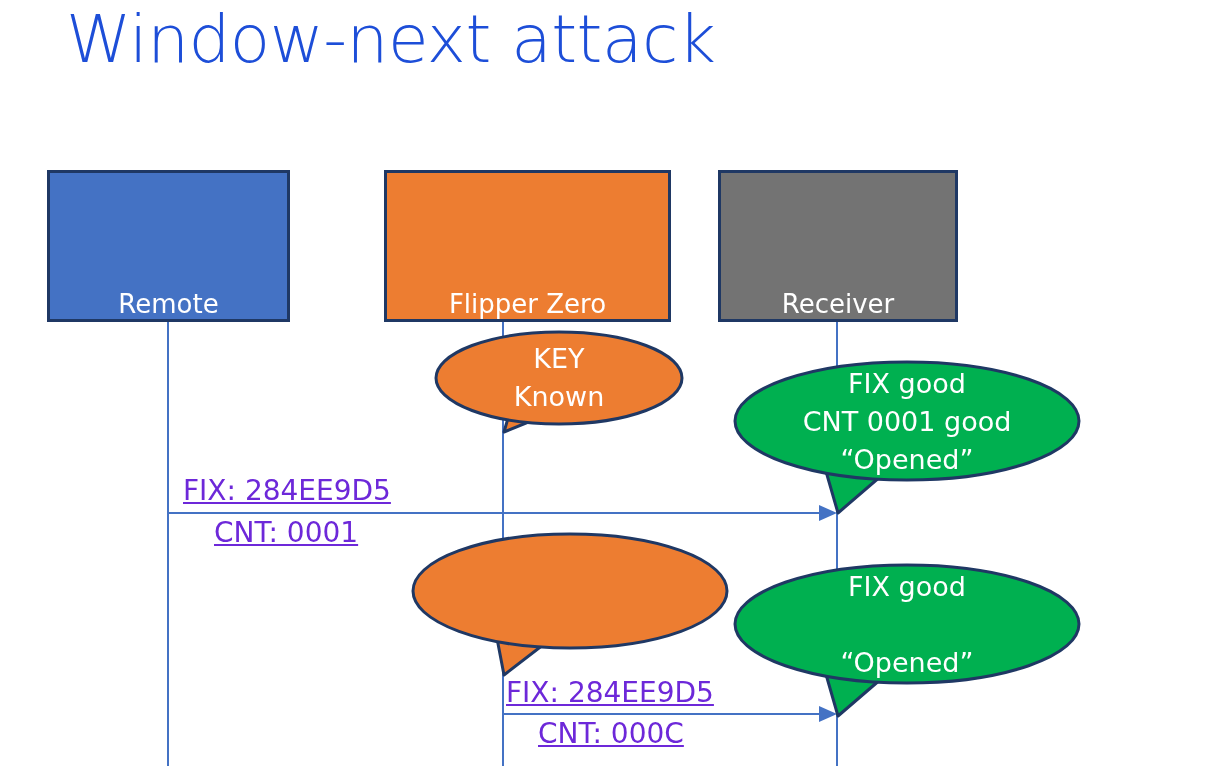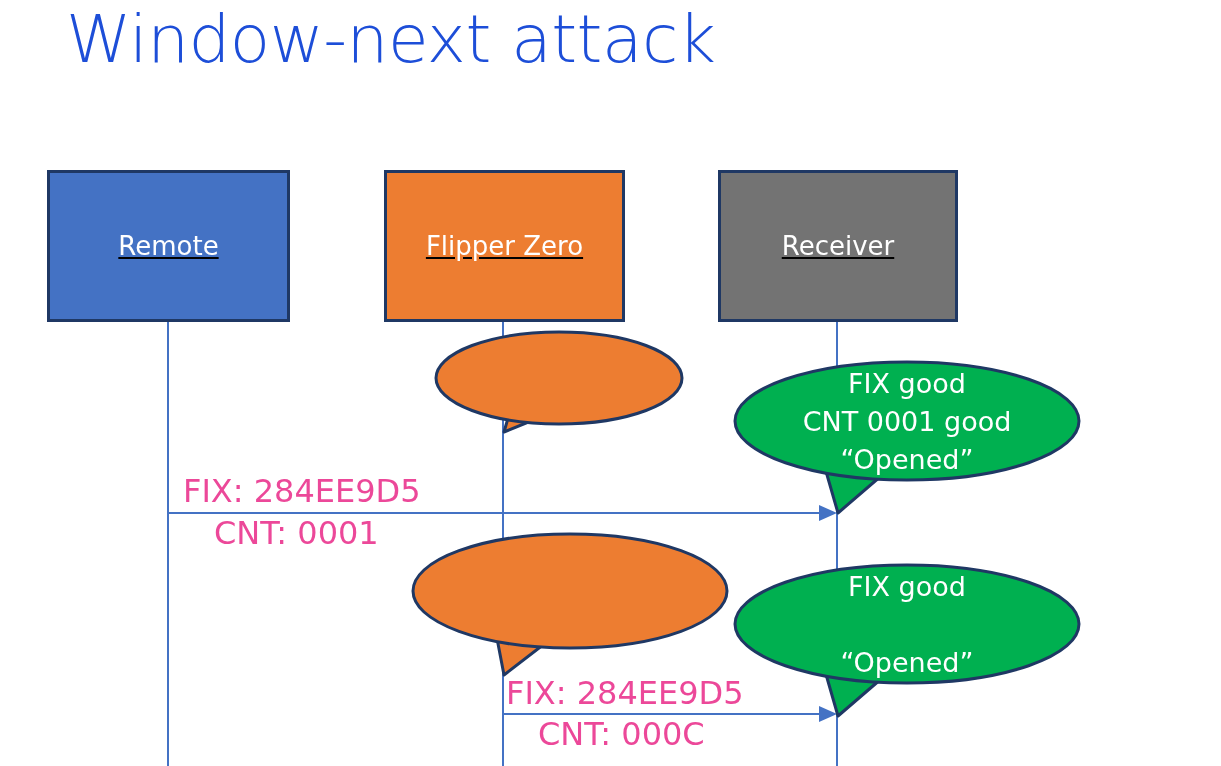--- a/index.html
+++ b/index.html
@@ -36,23 +36,22 @@
     letter-spacing: -0.5px;
     white-space: nowrap;
     font-family: "DejaVu Sans", sans-serif;
   }
   
   .actor-box {
     position: absolute;
     box-sizing: border-box;
     border: 3px solid #1F3864;
     display: flex;
-    align-items: center;
+    align-items: flex-end;
     justify-content: center;
-    text-decoration: underline;
   }
   .actor-label {
     color: #ffffff;
     font-size: 26px;
     line-height: 30px;
     text-align: center;
     font-family: "DejaVu Sans", sans-serif;
   }
   
   .callout-text {
@@ -61,25 +60,26 @@
     text-align: center;
     font-size: 27px;
     line-height: 38px;
     font-family: "DejaVu Sans", sans-serif;
     pointer-events: none;
     white-space: pre;
   }
   
   .msg-label {
     position: absolute;
-    color: #ec4899;
-    font-size: 32px;
+    color: #6d28d9;
+    font-size: 28px;
     line-height: 36px;
     white-space: nowrap;
     font-family: "DejaVu Sans", sans-serif;
+    text-decoration: underline;
   }
 </style>
 </head>
 <body>
 
 <div id="slide">
 
   <div class="slide-title">Window-next attack</div>
 
   <svg id="diagram-svg" viewBox="0 0 1221 766">
@@ -112,28 +112,29 @@
     <g>
       <path d="M 838,716 L 823,664 L 888,673 Z" fill="#00B050" stroke="#1F3864" stroke-width="3" stroke-linejoin="round"></path>
       <ellipse cx="907" cy="624" rx="172" ry="59" fill="#00B050" stroke="#1F3864" stroke-width="3"></ellipse>
     </g>
   </svg>
 
   <div class="actor-box" style="left:47px; top:170px; width:243px; height:152px; background:#4472C4;">
     <span class="actor-label">Remote</span>
   </div>
 
-  <div class="actor-box" style="left:384px; top:170px; width:241px; height:152px; background:#ED7D31;">
+  <div class="actor-box" style="left:384px; top:170px; width:287px; height:152px; background:#ED7D31;">
     <span class="actor-label">Flipper Zero</span>
   </div>
 
   <div class="actor-box" style="left:718px; top:170px; width:240px; height:152px; background:#737373;">
     <span class="actor-label">Receiver</span>
   </div>
 
+  <div class="callout-text" style="left:439px; top:340px; width:240px;"><span>KEY</span><br><span>Known</span></div>
 
   <div class="callout-text" style="left:737px; top:365px; width:340px;"><span>FIX good</span><br><span>CNT 0001 good</span><br><span>“Opened”</span></div>
 
 
   <div class="callout-text" style="left:737px; top:568px; width:340px;"><span>FIX good</span><br><br><span>“Opened”</span></div>
 
   <div class="msg-label" style="left:183px; top:473px;">FIX: 284EE9D5</div>
   <div class="msg-label" style="left:174px; top:515px;margin-left:40px;">CNT: 0001</div>
 
   <div class="msg-label" style="left:506px; top:675px;">FIX: 284EE9D5</div>

